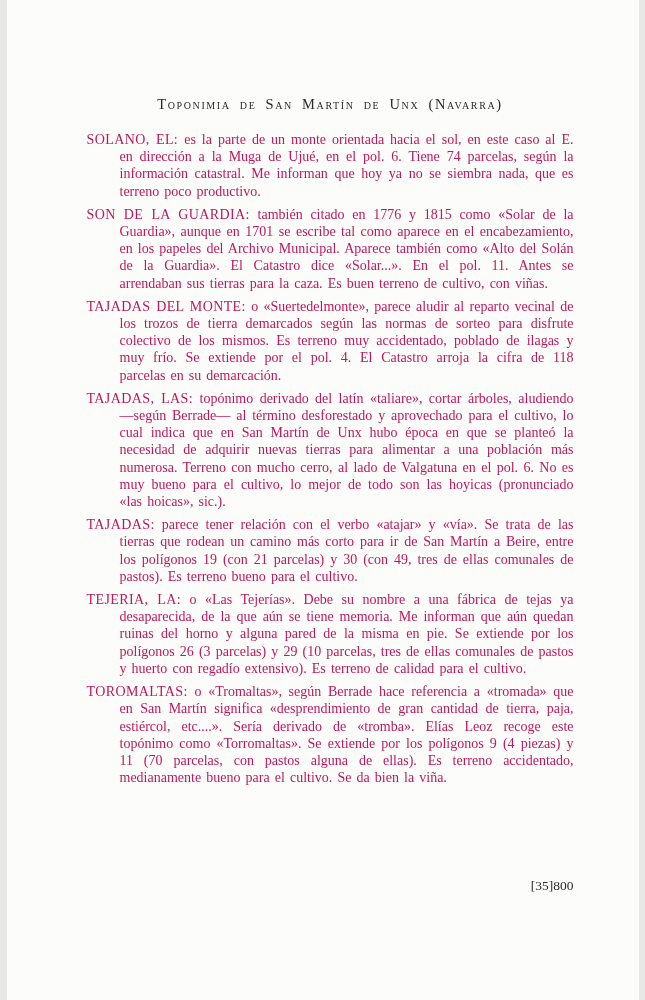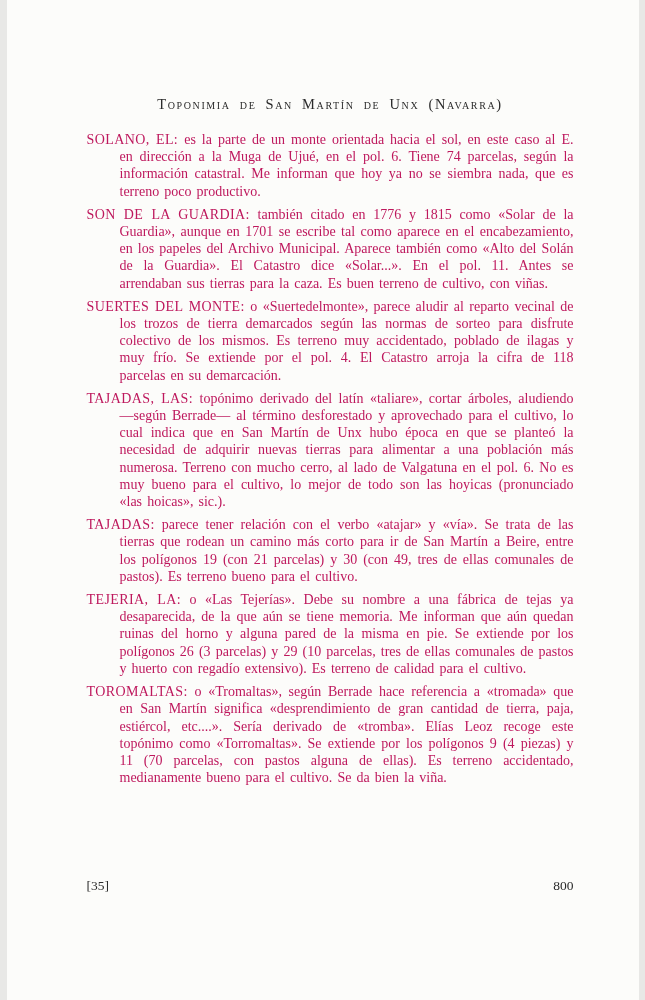--- a/index.html
+++ b/index.html
@@ -48,39 +48,39 @@
   }
   p.entry .term {
     letter-spacing: 0.4px;
   }
   .footer {
     position: absolute;
     top: 878px;
     left: 80px;
     width: 487px;
     display: flex;
-    justify-content: space-between;
+    justify-content: flex-end;
     font-size: 13.5px;
     color: #2b2b2b;
   }
 </style>
 </head>
 <body>
 
 <div class="page">
 
   <div class="running-header">Toponimia de San Martín de Unx (Navarra)</div>
 
   <div class="entries">
 
     <p class="entry"><span class="term">SOLANO, EL:</span> <span>es la parte de un monte orientada hacia el sol, en este caso al E. en dirección a la Muga de Ujué, en el pol. 6. Tiene 74 parcelas, según la información catastral. Me informan que hoy ya no se siembra nada, que es terreno poco productivo.</span></p>
 
     <p class="entry"><span class="term">SON DE LA GUARDIA:</span> <span>también citado en 1776 y 1815 como «Solar de la Guardia», aunque en 1701 se escribe tal como aparece en el encabezamiento, en los papeles del Archivo Municipal. Aparece también como «Alto del Solán de la Guardia». El Catastro dice «Solar...». En el pol. 11. Antes se arrendaban sus tierras para la caza. Es buen terreno de cultivo, con viñas.</span></p>
 
-    <p class="entry"><span class="term">SUERTES DEL MONTE:</span> <span>o «Suertedelmonte», parece aludir al reparto vecinal de los trozos de tierra demarcados según las normas de sorteo para disfrute colectivo de los mismos. Es terreno muy accidentado, poblado de ilagas y muy frío. Se extiende por el pol. 4. El Catastro arroja la cifra de 118 parcelas en su demarcación.</span></p>
+    <p class="entry"><span class="term">TAJADAS DEL MONTE:</span> <span>o «Suertedelmonte», parece aludir al reparto vecinal de los trozos de tierra demarcados según las normas de sorteo para disfrute colectivo de los mismos. Es terreno muy accidentado, poblado de ilagas y muy frío. Se extiende por el pol. 4. El Catastro arroja la cifra de 118 parcelas en su demarcación.</span></p>
 
     <p class="entry"><span class="term">TAJADAS, LAS:</span> <span>topónimo derivado del latín «taliare», cortar árboles, aludiendo —según Berrade— al término desforestado y aprovechado para el cultivo, lo cual indica que en San Martín de Unx hubo época en que se planteó la necesidad de adquirir nuevas tierras para alimentar a una población más numerosa. Terreno con mucho cerro, al lado de Valgatuna en el pol. 6. No es muy bueno para el cultivo, lo mejor de todo son las hoyicas (pronunciado «las hoicas», sic.).</span></p>
 
     <p class="entry"><span class="term">TAJADAS:</span> <span>parece tener relación con el verbo «atajar» y «vía». Se trata de las tierras que rodean un camino más corto para ir de San Martín a Beire, entre los polígonos 19 (con 21 parcelas) y 30 (con 49, tres de ellas comunales de pastos). Es terreno bueno para el cultivo.</span></p>
 
     <p class="entry"><span class="term">TEJERIA, LA:</span> <span>o «Las Tejerías». Debe su nombre a una fábrica de tejas ya desaparecida, de la que aún se tiene memoria. Me informan que aún quedan ruinas del horno y alguna pared de la misma en pie. Se extiende por los polígonos 26 (3 parcelas) y 29 (10 parcelas, tres de ellas comunales de pastos y huerto con regadío extensivo). Es terreno de calidad para el cultivo.</span></p>
 
     <p class="entry"><span class="term">TOROMALTAS:</span> <span>o «Tromaltas», según Berrade hace referencia a «tromada» que en San Martín significa «desprendimiento de gran cantidad de tierra, paja, estiércol, etc....». Sería derivado de «tromba». Elías Leoz recoge este topónimo como «Torromaltas». Se extiende por los polígonos 9 (4 piezas) y 11 (70 parcelas, con pastos alguna de ellas). Es terreno accidentado, medianamente bueno para el cultivo. Se da bien la viña.</span></p>
 
   </div>

